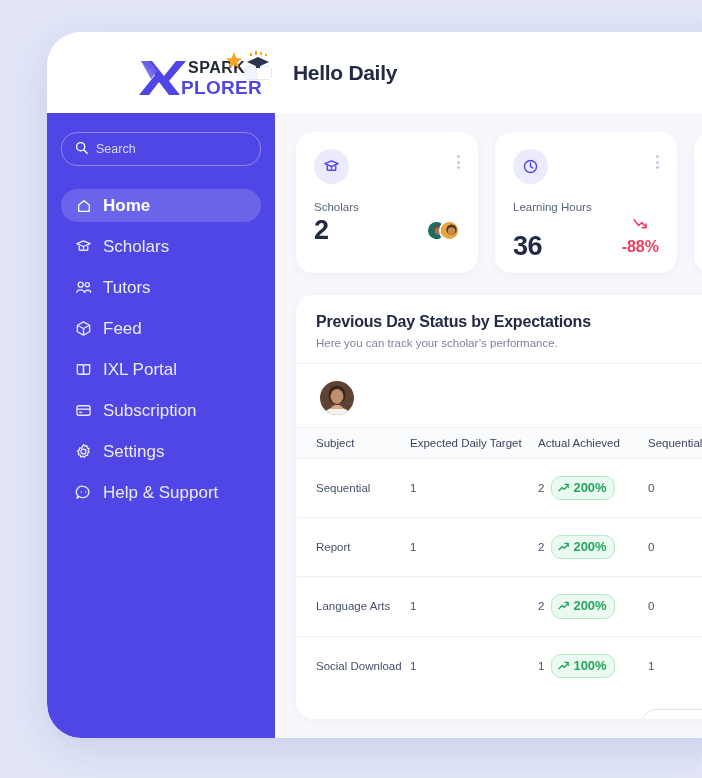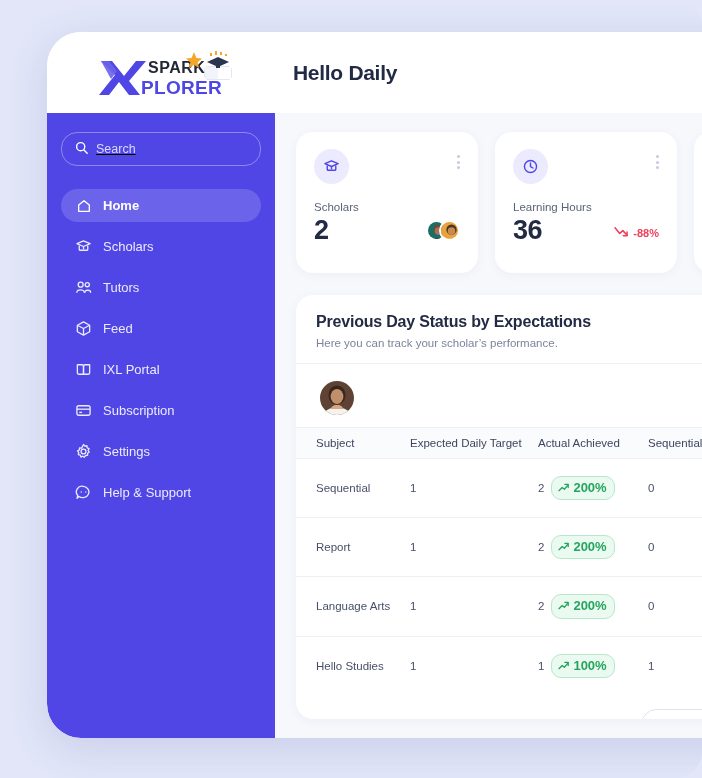--- a/index.html
+++ b/index.html
@@ -46,21 +46,21 @@
     height: 81px;
     background: #fff;
     display: flex;
     align-items: center;
   }
   #logo-wrap {
     width: 228px;
     flex: 0 0 228px;
     display: flex;
     align-items: center;
-    justify-content: center;
+    justify-content: flex-end;
     padding-left: 8px;
   }
   .logo-svg { display:block; }
 
   #greeting {
     font-size: 21px;
     font-weight: bold;
     color: #232a44;
     letter-spacing: -0.3px;
     margin-left: 18px;
@@ -80,21 +80,20 @@
 
   #search-box {
     height: 17px;
     border: 1px solid #8e88ee;
     border-radius: 16px;
     display: flex;
     align-items: center;
     gap: 8px;
     padding: 16px 13px;
     margin-bottom: 23px;
-    text-decoration: underline;
   }
   #search-input {
     background: transparent;
     border: none;
     outline: none;
     color: #fff;
     font-size: 12.5px;
     font-family: "Liberation Sans", sans-serif;
     width: 100%;
   }
@@ -102,21 +101,21 @@
 
   .nav-item {
     display: flex;
     align-items: center;
     gap: 11px;
     height: 33px;
     padding: 0 14px;
     border-radius: 17px;
     margin-bottom: 8px;
     color: #eceafd;
-    font-size: 13px;
+    font-size: 17px;
     cursor: pointer;
   }
   .nav-item.active {
     background: #6b63ea;
     color: #ffffff;
     font-weight: bold;
   }
   .nav-item .nav-ico {
     width: 17px; height: 17px;
     flex: 0 0 17px;
@@ -193,22 +192,23 @@
   .avatars .av {
     width: 21px; height: 21px;
     border-radius: 50%;
     border: 2px solid #fff;
     margin-left: -8px;
     overflow: hidden;
   }
   .avatars .av:first-child { margin-left: 0; }
   .trend {
     display: flex; align-items: center; gap: 4px;
-    font-size: 11px; font-weight: bold;
+    font-size: 16px; font-weight: bold;
     padding-bottom: 6px;
+    flex-direction: column;
   }
   .trend.down { color: #ef3f5c; }
 
   
   #panel {
     background: #fff;
     border-radius: 17px 0 0 17px;
     box-shadow: 0 2px 10px rgba(80, 90, 160, 0.06);
     width: 420px;
     height: 424px;
@@ -598,21 +598,21 @@
                           <path d="M7.6 1.6 H11.2 V5"></path>
                       </svg>
                     </span>
                     <span>200%</span>
                   </span>
                 </span>
               </td>
               <td class="col-seq">0</td>
             </tr>
             <tr>
-              <td class="col-subject">Hello Studies</td>
+              <td class="col-subject">Social Download</td>
               <td class="col-target">1</td>
               <td class="col-actual">
                 <span class="achieved-cell">
                   <span>1</span>
                   <span class="pill">
                     <span>
                       <svg width="11" height="9" viewBox="0 0 12 10" fill="none" stroke="#25a55d" stroke-width="1.5" stroke-linecap="round" stroke-linejoin="round">
                         <path d="M1 8.5 L4.5 5 L7 7 L11 2"></path>
                           <path d="M7.6 1.6 H11.2 V5"></path>
                       </svg>

